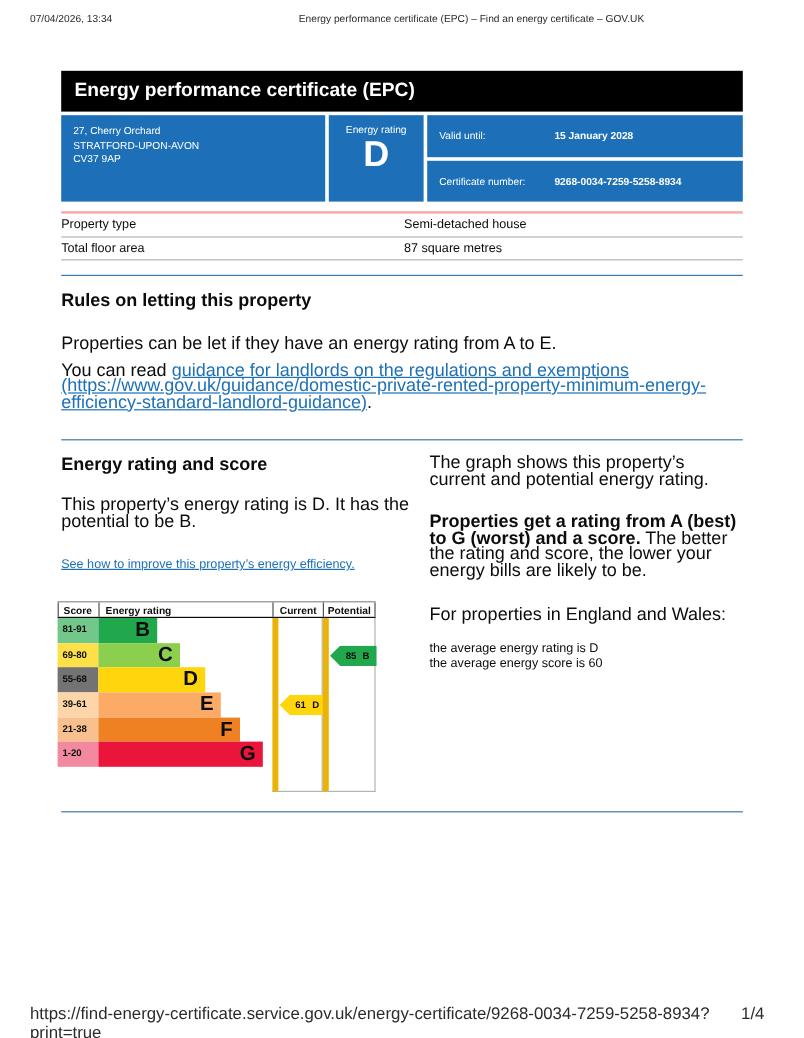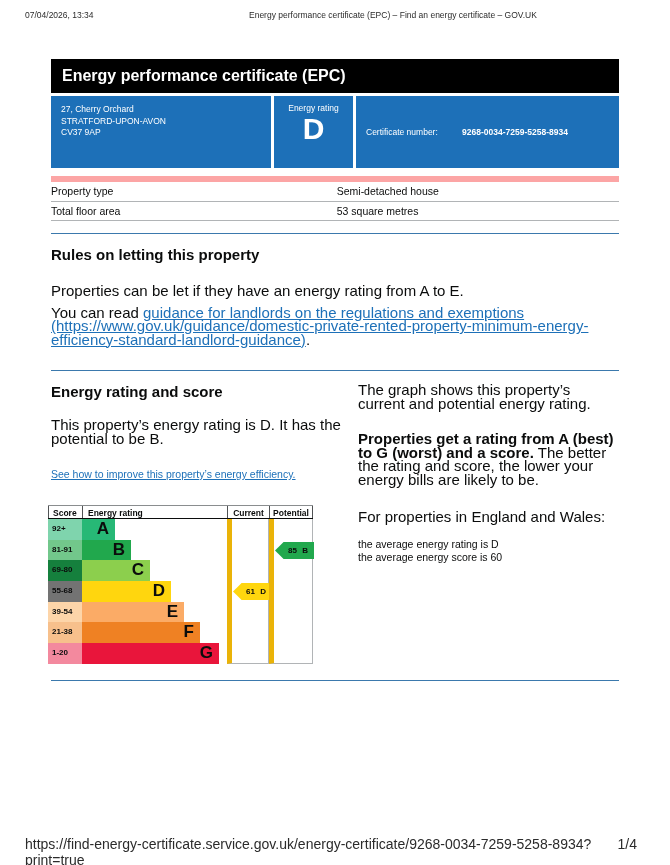--- a/index.html
+++ b/index.html
@@ -26,21 +26,21 @@
   .addr { width:220px; padding:8px 10px; font-size:8.5px; line-height:11.5px; }
   .rating-cell { width:79px; text-align:center; padding-top:7px; }
   .rating-label { font-size:8.5px; }
   .rating-big { font-size:30px; font-weight:bold; line-height:32px; }
   .validity { flex:1; display:flex; flex-direction:column; gap:3px; background:#fff; }
   .validity-row { flex:1; background:#1d70b8; color:#fff; font-size:8.5px;
     display:flex; align-items:center; padding-left:10px; }
   .validity-row .v-label { width:96px; }
   .validity-row .v-value { font-weight:bold; }
 
-  .kv-table { margin-top:8px; border-top:6px solid #fca5a5; }
+  .kv-table { margin-top:8px; border-top:2px solid #fca5a5; }
   .kv-row { position:relative; height:19.5px; line-height:19.5px; font-size:10.5px;
     border-bottom:1px solid #b1b4b6; }
   .kv-value { position:absolute; left:50.3%; top:0; }
 
   .divider { border:none; border-top:1px solid #3b79ad; height:0; }
   .div1 { margin-top:12px; }
   .div2 { margin-top:24px; }
   .div3 { margin-top:16px; }
 
   h2 { font-size:15px; line-height:19px; font-weight:bold; }
@@ -71,21 +71,21 @@
   .h-current { width:42px; text-align:center; }
   .h-potential { width:44px; text-align:center; border-right:1px solid #505254; }
 
   .chart-body { position:relative; height:145px; }
   .band-row { display:flex; height:20.7px; }
   .score-cell { width:34px; font-weight:bold; font-size:8px; line-height:20.7px; padding-left:4px; }
   .bar { color:#0b0c0c; font-weight:bold; font-size:17px; line-height:20.7px;
     text-align:right; padding-right:6px; }
   .tint-a{background:#7fd4ad;} .bar-a{background:#27b876; width:33px;}
   .tint-b{background:#72c78b;} .bar-b{background:#21a84d; width:49px;}
-  .tint-c{background:#15803d;} .bar-c{background:#8ccf4d; width:68px;}
+  .tint-c{background:#fde047;} .bar-c{background:#8ccf4d; width:68px;}
   .tint-d{background:#737373;} .bar-d{background:#ffd60e; width:89px;}
   .tint-e{background:#fdd5a9;} .bar-e{background:#fbab66; width:102px;}
   .tint-f{background:#f7c08c;} .bar-f{background:#ef8123; width:118px;}
   .tint-g{background:#f3899e;} .bar-g{background:#e9153b; width:137px;}
 
   .rating-col { position:absolute; top:0; height:145px;
     border-left:5px solid #eab308; border-right:1px solid #b1b4b6;
     border-bottom:1px solid #b1b4b6; }
   .col-current-box { left:179px; width:42px; }
   .col-potential-box { left:221px; width:44px; }
@@ -113,34 +113,38 @@
       <div>27, Cherry Orchard</div>
       <div>STRATFORD-UPON-AVON</div>
       <div>CV37 9AP</div>
     </div>
     <div class="cert-cell rating-cell">
       <div class="rating-label">Energy rating</div>
       <div class="rating-big">D</div>
     </div>
     <div class="validity">
       <div class="validity-row">
+        <span class="v-label">Valid until:</span>
+        <span class="v-value">15 January 2028</span>
+      </div>
+      <div class="validity-row">
         <span class="v-label">Certificate number:</span>
         <span class="v-value">9268-0034-7259-5258-8934</span>
       </div>
     </div>
   </div>
 
   <div class="kv-table">
     <div class="kv-row">
       <span>Property type</span>
       <span class="kv-value">Semi-detached house</span>
     </div>
     <div class="kv-row">
       <span>Total floor area</span>
-      <span class="kv-value">53 square metres</span>
+      <span class="kv-value">87 square metres</span>
     </div>
   </div>
 
   <hr class="divider div1">
 
   <h2 class="rules-h2">Rules on letting this property</h2>
   <p class="p-rules1">Properties can be let if they have an energy rating from A to E.</p>
   <p class="p-rules2"><span>You can read </span><a href="#">guidance for landlords on the regulations and exemptions (https://www.gov.uk/guidance/domestic-private-rented-property-minimum-energy-efficiency-standard-landlord-guidance)</a><span>.</span></p>
 
   <hr class="divider div2">
@@ -153,37 +157,33 @@
 
       <div class="epc-chart">
         <div class="chart-header">
           <div class="h-score">Score</div>
           <div class="h-rating">Energy rating</div>
           <div class="h-current">Current</div>
           <div class="h-potential">Potential</div>
         </div>
         <div class="chart-body">
           <div class="band-row">
-            <div class="score-cell tint-a">92+</div>
-            <div class="bar bar-a">A</div>
-          </div>
-          <div class="band-row">
             <div class="score-cell tint-b">81-91</div>
             <div class="bar bar-b">B</div>
           </div>
           <div class="band-row">
             <div class="score-cell tint-c">69-80</div>
             <div class="bar bar-c">C</div>
           </div>
           <div class="band-row">
             <div class="score-cell tint-d">55-68</div>
             <div class="bar bar-d">D</div>
           </div>
           <div class="band-row">
-            <div class="score-cell tint-e">39-54</div>
+            <div class="score-cell tint-e">39-61</div>
             <div class="bar bar-e">E</div>
           </div>
           <div class="band-row">
             <div class="score-cell tint-f">21-38</div>
             <div class="bar bar-f">F</div>
           </div>
           <div class="band-row">
             <div class="score-cell tint-g">1-20</div>
             <div class="bar bar-g">G</div>
           </div>

